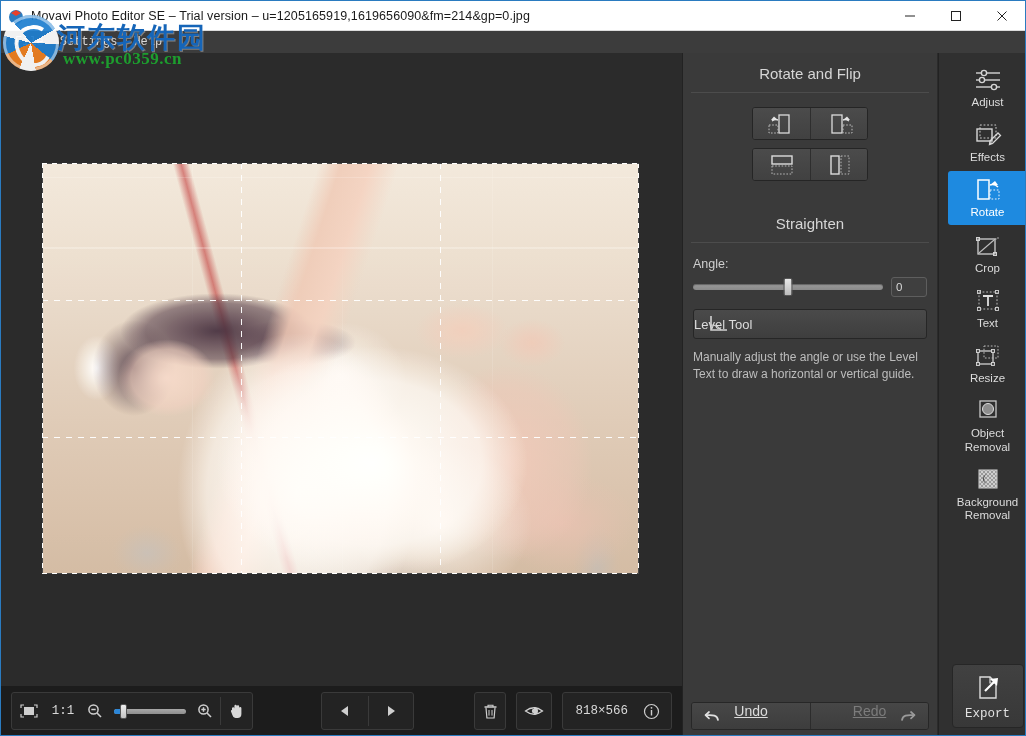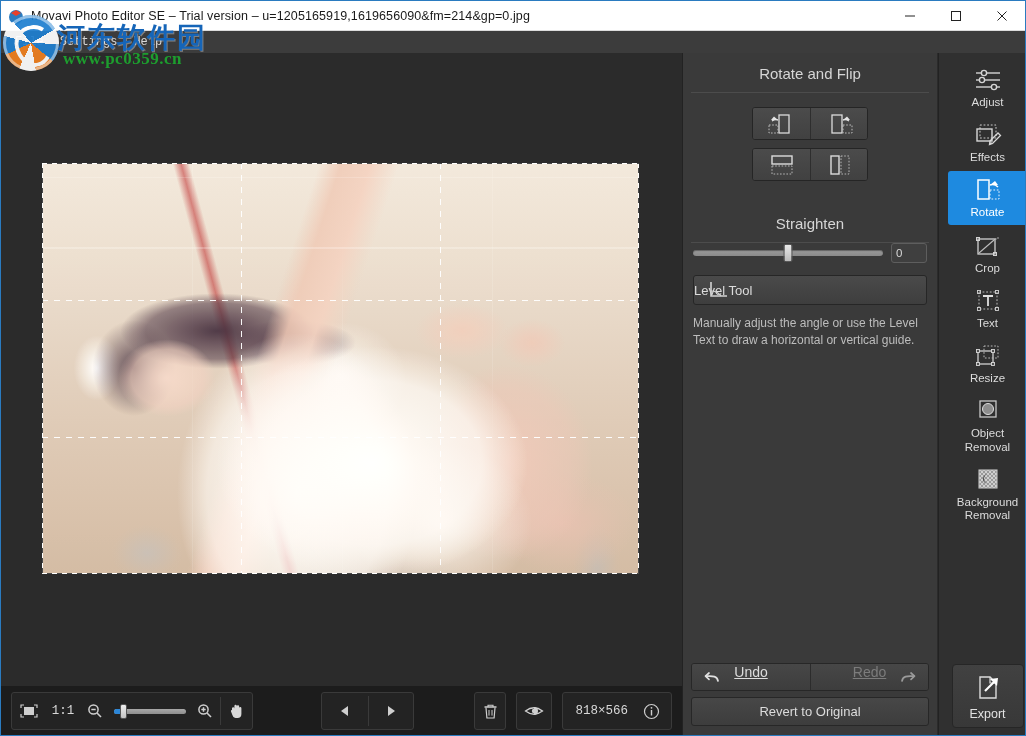--- a/index.html
+++ b/index.html
@@ -417,21 +417,21 @@
   .export-btn {
     width: 72px;
     padding: 8px 0 6px;
     background: linear-gradient(180deg, #414141 0%, #383838 100%);
     border: 1px solid #262626;
     border-radius: 4px;
     display: flex; flex-direction: column;
     align-items: center; gap: 4px;
     cursor: pointer;
   }
-  .export-label { font-size: 12.5px; color: #e2e2e2; }
+  .export-label { font-size: 12.5px; color: #e2e2e2; font-family: Liberation Mono, monospace; }
 
   
   .bottombar {
     position: absolute;
     top: 685px; left: 0;
     width: 681px;
     height: 50px;
     background: #1c1c1c;
     display: flex;
     align-items: center;
@@ -599,20 +599,21 @@
             <svg width="32" height="24" viewBox="0 0 32 24">
               <rect x="8" y="3" width="8" height="18" fill="none" stroke="#dcdcdc" stroke-width="1.4"></rect>
               <rect x="18" y="3" width="8" height="18" fill="none" stroke="#b5b5b5" stroke-width="1" stroke-dasharray="1.6 1.6"></rect>
             </svg>
           </span>
         </div>
       </div>
 
       <div class="section-title" style="margin-top:22px">Straighten</div>
 
+      <div class="angle-label">Angle:</div>
 
       <div class="angle-row">
         <div class="slider">
           <div class="slider-track"></div>
           <div class="slider-thumb"></div>
         </div>
         <input class="angle-input" type="text" value="0" style="">
       </div>
 
       <div class="level-btn">
@@ -642,23 +643,20 @@
         <span>Redo</span>
         <span class="ub-icon">
           <svg width="16" height="14" viewBox="0 0 16 14">
             <path d="M11 3 L14.5 6.2 L11 9.4" fill="none" stroke="#9a9a9a" stroke-width="1.7" stroke-linecap="round" stroke-linejoin="round"></path>
             <path d="M14.2 6.2 C9 6.2 3 5 2 11" fill="none" stroke="#9a9a9a" stroke-width="1.7" stroke-linecap="round"></path>
           </svg>
         </span>
       </div>
     </div>
 
-    <div class="revert-btn">
-      <span>Revert to Original</span>
-    </div>
   </div>
 
   <div class="tool-sidebar">
 
     <div class="tool">
       <span>
         <svg width="30" height="26" viewBox="0 0 30 26">
           <line x1="3" y1="6" x2="27" y2="6" stroke="#d4d4d4" stroke-width="1.4"></line>
           <circle cx="11" cy="6" r="2.6" fill="#303030" stroke="#d4d4d4" stroke-width="1.4"></circle>
           <line x1="3" y1="13" x2="27" y2="13" stroke="#d4d4d4" stroke-width="1.4"></line>

